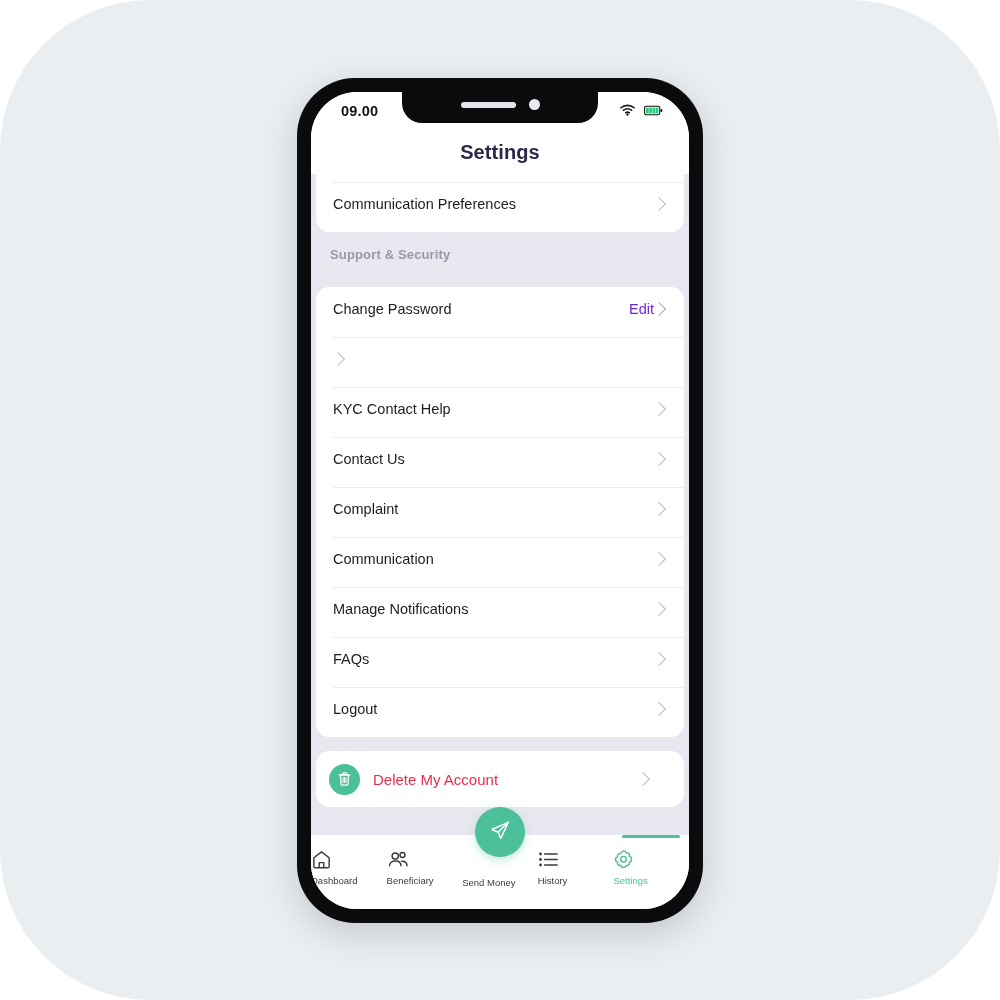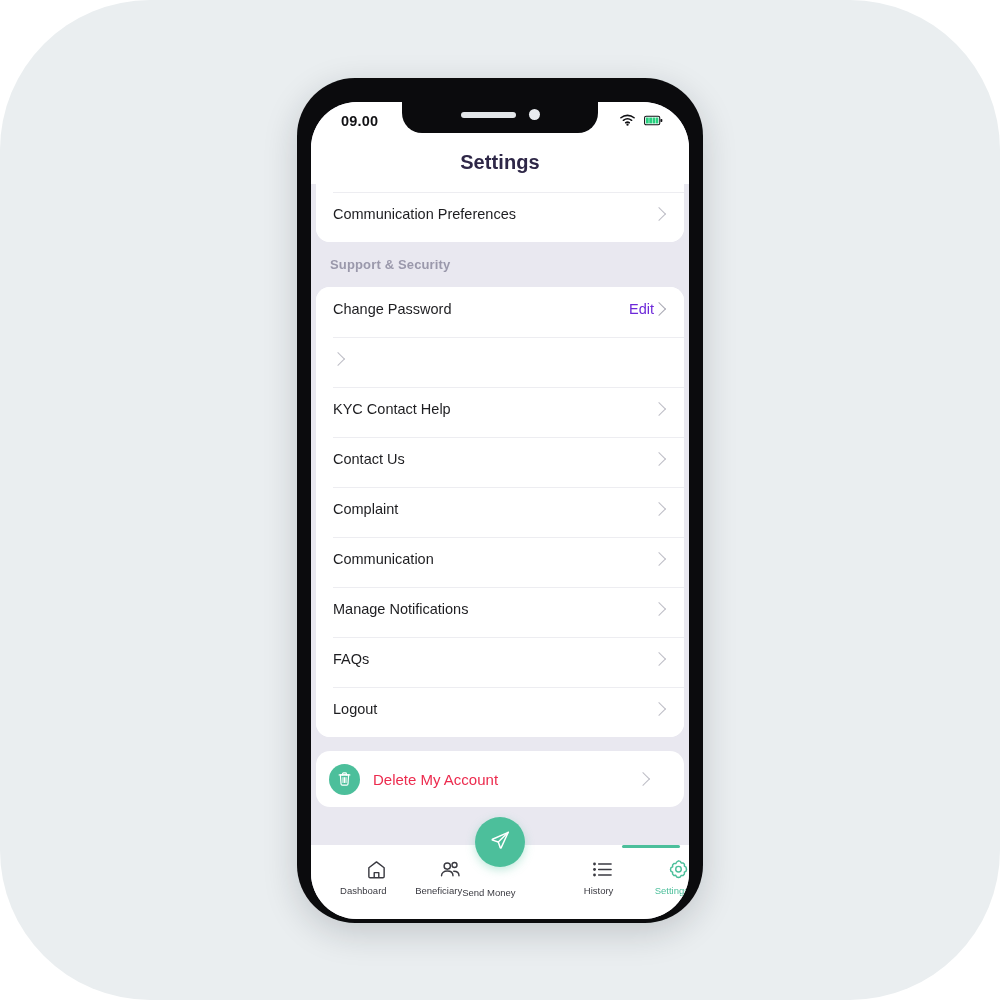--- a/index.html
+++ b/index.html
@@ -43,21 +43,21 @@
     width: 406px;
     height: 845px;
     background: #0b0b0d;
     border-radius: 58px;
     box-shadow: 0 10px 34px rgba(20,25,40,.18);
   }
 
   .screen {
     position: absolute;
     left: 14px;
-    top: 24px;
+    top: 14px;
     width: 378px;
     height: 817px;
     background: #e9e8f0;
     border-radius: 46px;
     overflow: hidden;
     display: flex;
     flex-direction: column;
   }
 
   
@@ -187,21 +187,21 @@
     height: 10px;
     border-right: 1.6px solid #bdbdc6;
     border-top: 1.6px solid #bdbdc6;
     transform: rotate(45deg);
     margin-right: 3px;
   }
   .chev.dark { border-color: #a9a9b4; }
 
   
   .section-head {
-    padding: 15px 19px 15px 19px;
+    padding: 15px 19px 25px 19px;
     font-size: 13px;
     font-weight: bold;
     color: #9a98ab;
     letter-spacing: .15px;
   }
 
   .card-gap { height: 14px; }
 
   
   .delete-card {
@@ -240,21 +240,21 @@
     display: flex;
     align-items: flex-start;
     z-index: 20;
   }
   .nav-item {
     flex: 1 1 0;
     height: 74px;
     padding-top: 13px;
     display: flex;
     flex-direction: column;
-    align-items: flex-end;
+    align-items: flex-start;
     gap: 5px;
     position: relative;
   }
   .nav-label {
     font-size: 9.5px;
     color: #3a3a41;
     white-space: nowrap;
   }
   .nav-item.active .nav-label { color: #4cbf9b; }
   .nav-indicator {

